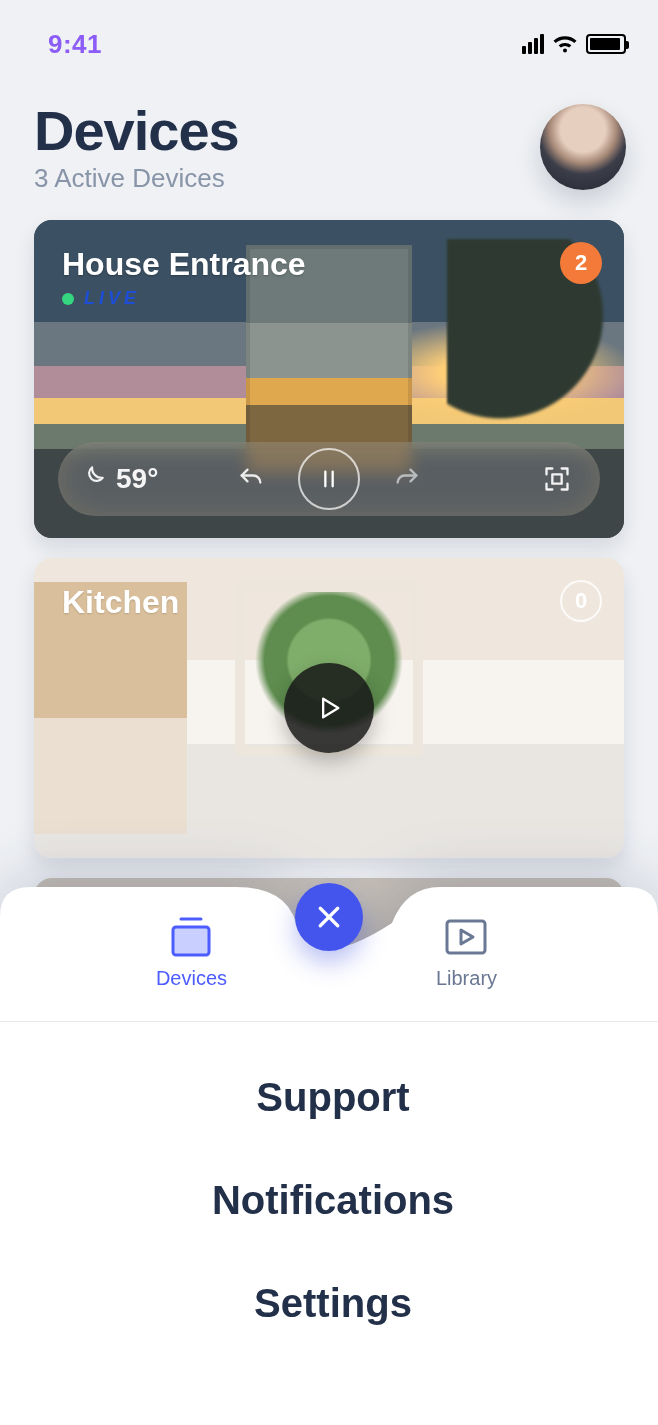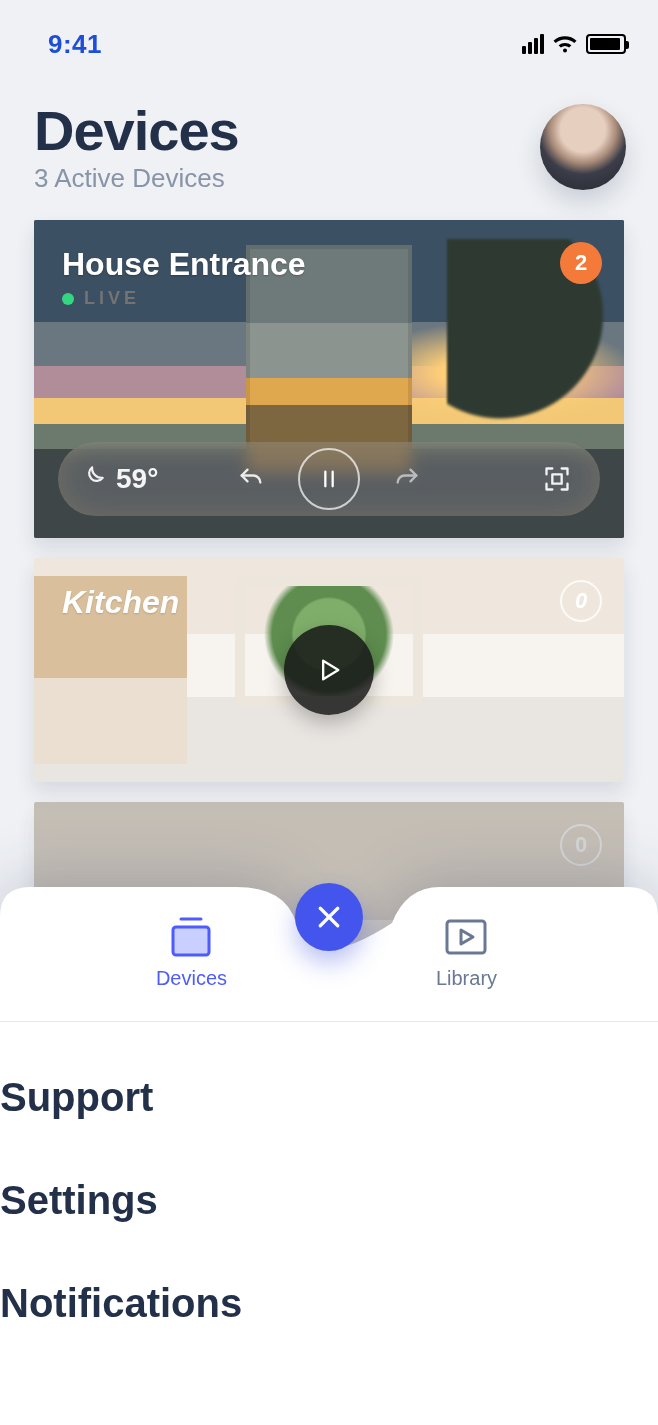--- a/index.html
+++ b/index.html
@@ -13,21 +13,21 @@
       color: #1e2d4e;
     }
     
     .status-bar {
       display: flex;
       justify-content: space-between;
       align-items: center;
       padding: 24px 32px 0 48px;
       height: 64px;
     }
-    .status-time { font-size: 26px; font-weight: 700; color: #1d4ed8; letter-spacing: 0.5px; }
+    .status-time { font-size: 26px; font-weight: 700; color: #8b5cf6; letter-spacing: 0.5px; }
     .status-icons { display: flex; gap: 8px; align-items: center; }
     .signal-bars { display: inline-flex; align-items: flex-end; gap: 2px; }
     .signal-bars span { width: 4px; background:#000; border-radius:1px; }
     .signal-bars span:nth-child(1){height:8px}
     .signal-bars span:nth-child(2){height:12px}
     .signal-bars span:nth-child(3){height:16px}
     .signal-bars span:nth-child(4){height:20px}
     .wifi-ic svg { display:block; }
     .batt { width:40px; height:20px; border:2px solid #000; border-radius:4px; position:relative; }
     .batt::after { content:""; position:absolute; right:-5px; top:5px; width:3px; height:8px; background:#000; border-radius:0 2px 2px 0; }
@@ -43,21 +43,21 @@
     .avatar {
       width: 86px; height: 86px; border-radius: 50%;
       background: radial-gradient(circle at 50% 30%, #e7cfbf 0 30%, #a88a78 45%, #3b3d49 60%, #23262e 100%);
       box-shadow: 0 12px 24px rgba(40,50,80,0.18);
       margin-top:6px;
     }
 
     
     .cards { padding: 18px 34px 0 34px; display:flex; flex-direction:column; gap:20px; }
     .card {
-      position: relative; width: 100%; border-radius: 2px; overflow: hidden;
+      position: relative; width: 100%; border-radius: 18px; overflow: hidden;
       box-shadow: 0 10px 20px rgba(30,40,70,0.12);
     }
     .card .bg { position:absolute; inset:0; }
     
     .bg-house {
       background:
         radial-gradient(ellipse at 78% 48%, #ffcf77 0 8%, rgba(255,207,119,0) 22%),
         linear-gradient(180deg, #3b5062 0 32%, #6a7680 32% 46%, #b18d9a 46% 56%, #f2c876 56% 64%, #6b7a6c 64% 72%, #3e4648 72% 100%),
         linear-gradient(90deg, #586569 0 40%, #606d6f 40% 60%, #364044 60% 100%);
     }
@@ -80,30 +80,30 @@
       content:""; position:absolute; left:34%; top:8%; width:32%; height:58%;
       background: radial-gradient(circle at 50% 45%, #7fae6a 0 30%, #5e8d4f 32% 48%, rgba(255,255,255,0) 55%);
       border-radius: 6px; box-shadow: 0 0 0 10px #ece6dc inset;
     }
     .bg-kitchen::after{
       content:""; position:absolute; left:0; top:8%; width:26%; height:84%;
       background: linear-gradient(180deg,#d9bf9b 0 54%, #eadfd1 54% 100%);
     }
     .bg-office { background: linear-gradient(180deg,#bdb3a5 0 40%, #cfc7bb 40% 70%, #8a8579 70% 100%); filter: saturate(80%); }
     .card-1 { height: 318px; }
-    .card-2 { height: 224px; font-style: italic; }
+    .card-2 { height: 300px; }
     .card-3 { height: 296px; opacity: .82; }
 
     .card-title {
       position:absolute; left:28px; top:26px; color:#fff;
       font-size: 32px; font-weight: 700; text-shadow: 0 1px 2px rgba(0,0,0,.25);
     }
     .live-row { position:absolute; left:28px; top:68px; display:flex; align-items:center; gap:10px;}
     .live-dot { width:12px; height:12px; border-radius:50%; background:#34d680; }
-    .live-text { color:#737373; font-size:18px; font-weight:700; letter-spacing:4px; }
+    .live-text { color:#1d4ed8; font-size:18px; font-weight:700; letter-spacing:4px;font-style:italic; }
     .badge {
       position:absolute; right:22px; top:22px;
       width:42px; height:42px; border-radius:50%;
       display:flex; align-items:center; justify-content:center;
       color:#fff; font-size:22px; font-weight:700;
     }
     .badge-orange { background:#f47a3a; }
     .badge-outline { background: rgba(255,255,255,0.02); border:2px solid rgba(255,255,255,0.8); color:#fff;}
     .badge-outline-dim { background: rgba(255,255,255,0.02); border:2px solid rgba(180,180,180,0.9); color:#8e8e8e;}
 
@@ -154,22 +154,22 @@
     .nav-item { display:flex; flex-direction:column; align-items:center; gap:10px; }
     .nav-label { font-size:20px; }
     .nav-active .nav-label { color:#4d5cff; }
     .nav-inactive .nav-label { color:#6b7893; }
     .nav-active .devices-ic rect.box { fill:#c9cfff; stroke:#4d5cff; }
     .nav-active .devices-ic .bar { stroke:#4d5cff; }
     .nav-divider {
       position:absolute; left:0; right:0; top:156px; height:1px; background:#e6e8ee;
     }
     .menu-list {
-      position:absolute; left:0; right:0; top:210px;
-      display:flex; flex-direction:column; align-items:flex-start; gap:58px;
+      position:absolute; left:8px; right:0; top:210px;
+      display:flex; flex-direction:column; align-items:center; gap:58px;
     }
     .menu-item { font-size:40px; font-weight:800; color:#23304a; }
   </style>
 </head>
 <body>
 
 <div class="status-bar">
   <div class="status-time">9:41</div>
   <div class="status-icons">
     <span class="signal-bars">
@@ -287,17 +287,17 @@
         <svg width="46" height="40" viewBox="0 0 46 40">
           <rect x="4" y="4" width="38" height="32" rx="3" fill="none" stroke="#6b7893" stroke-width="3"></rect>
           <polygon points="18,13 30,20 18,27" fill="none" stroke="#6b7893" stroke-width="3" stroke-linejoin="round"></polygon>
         </svg>
         <div class="nav-label">Library</div>
       </div>
     </div>
     <div class="nav-divider"></div>
     <div class="menu-list">
       <div class="menu-item">Support</div>
+      <div class="menu-item">Notifications</div>
       <div class="menu-item">Settings</div>
-      <div class="menu-item">Notifications</div>
     </div>
   </div>
 </div>
 
 </body></html>

